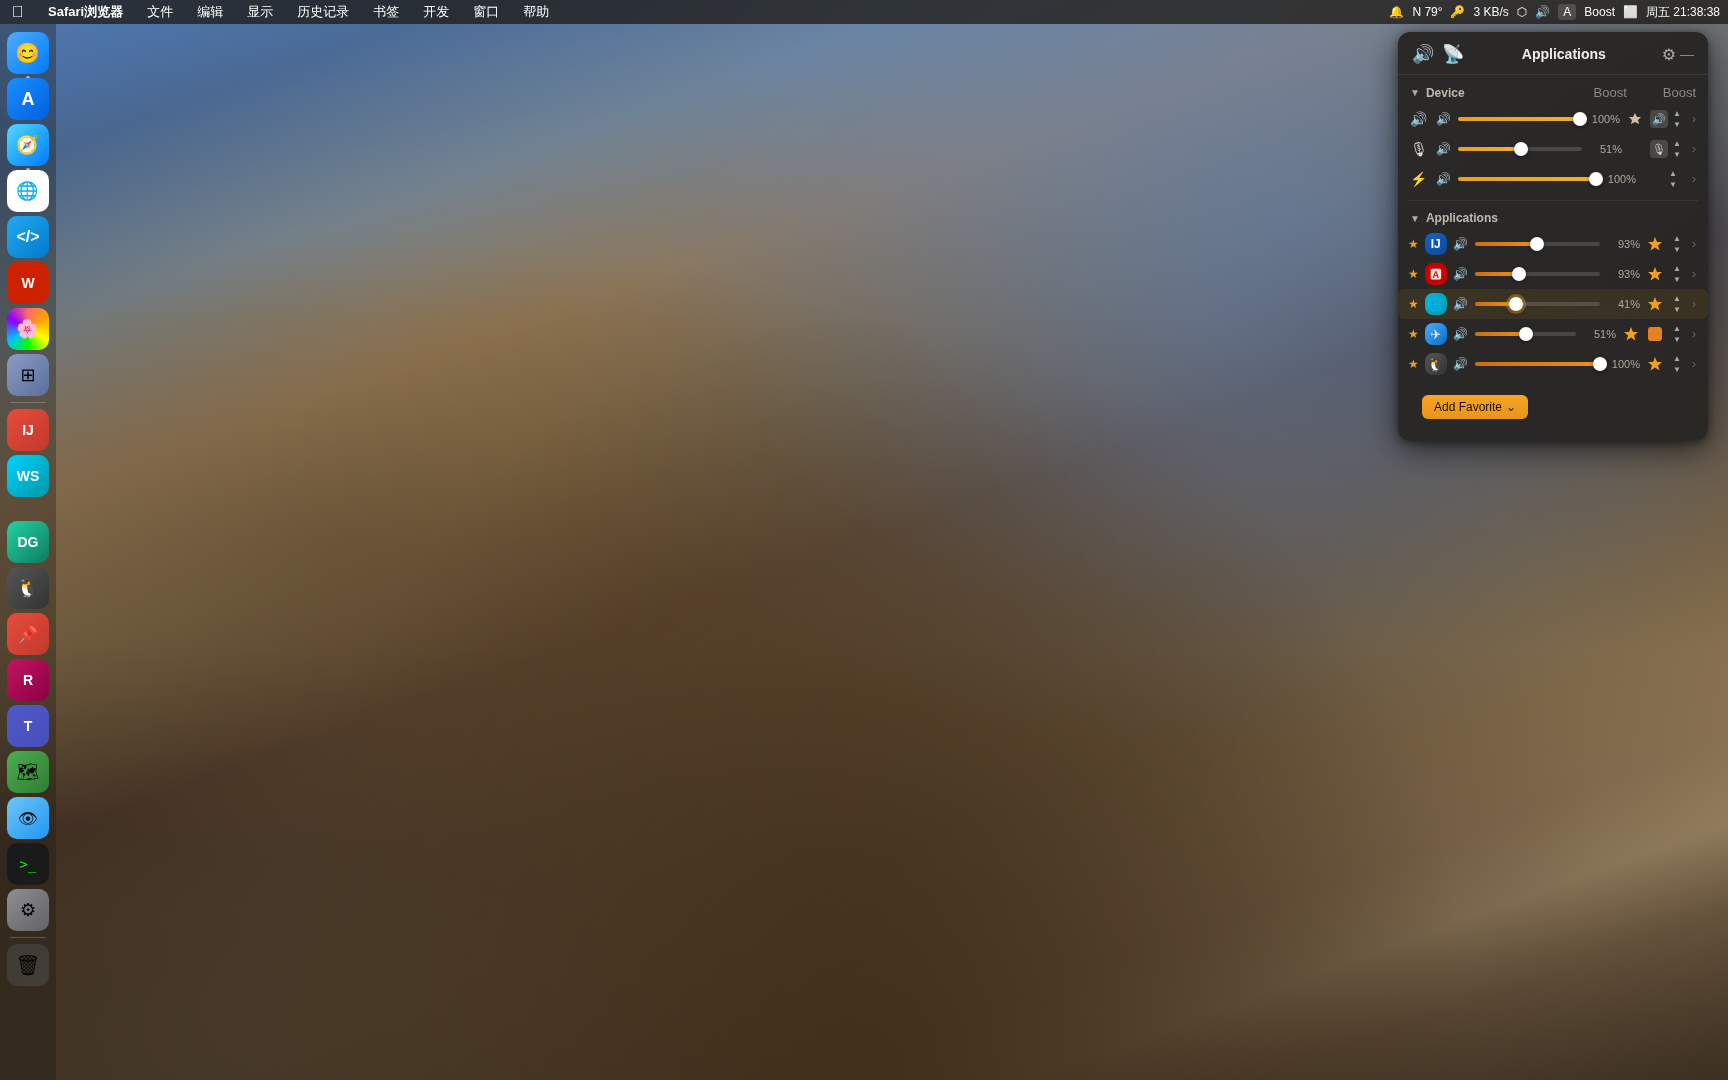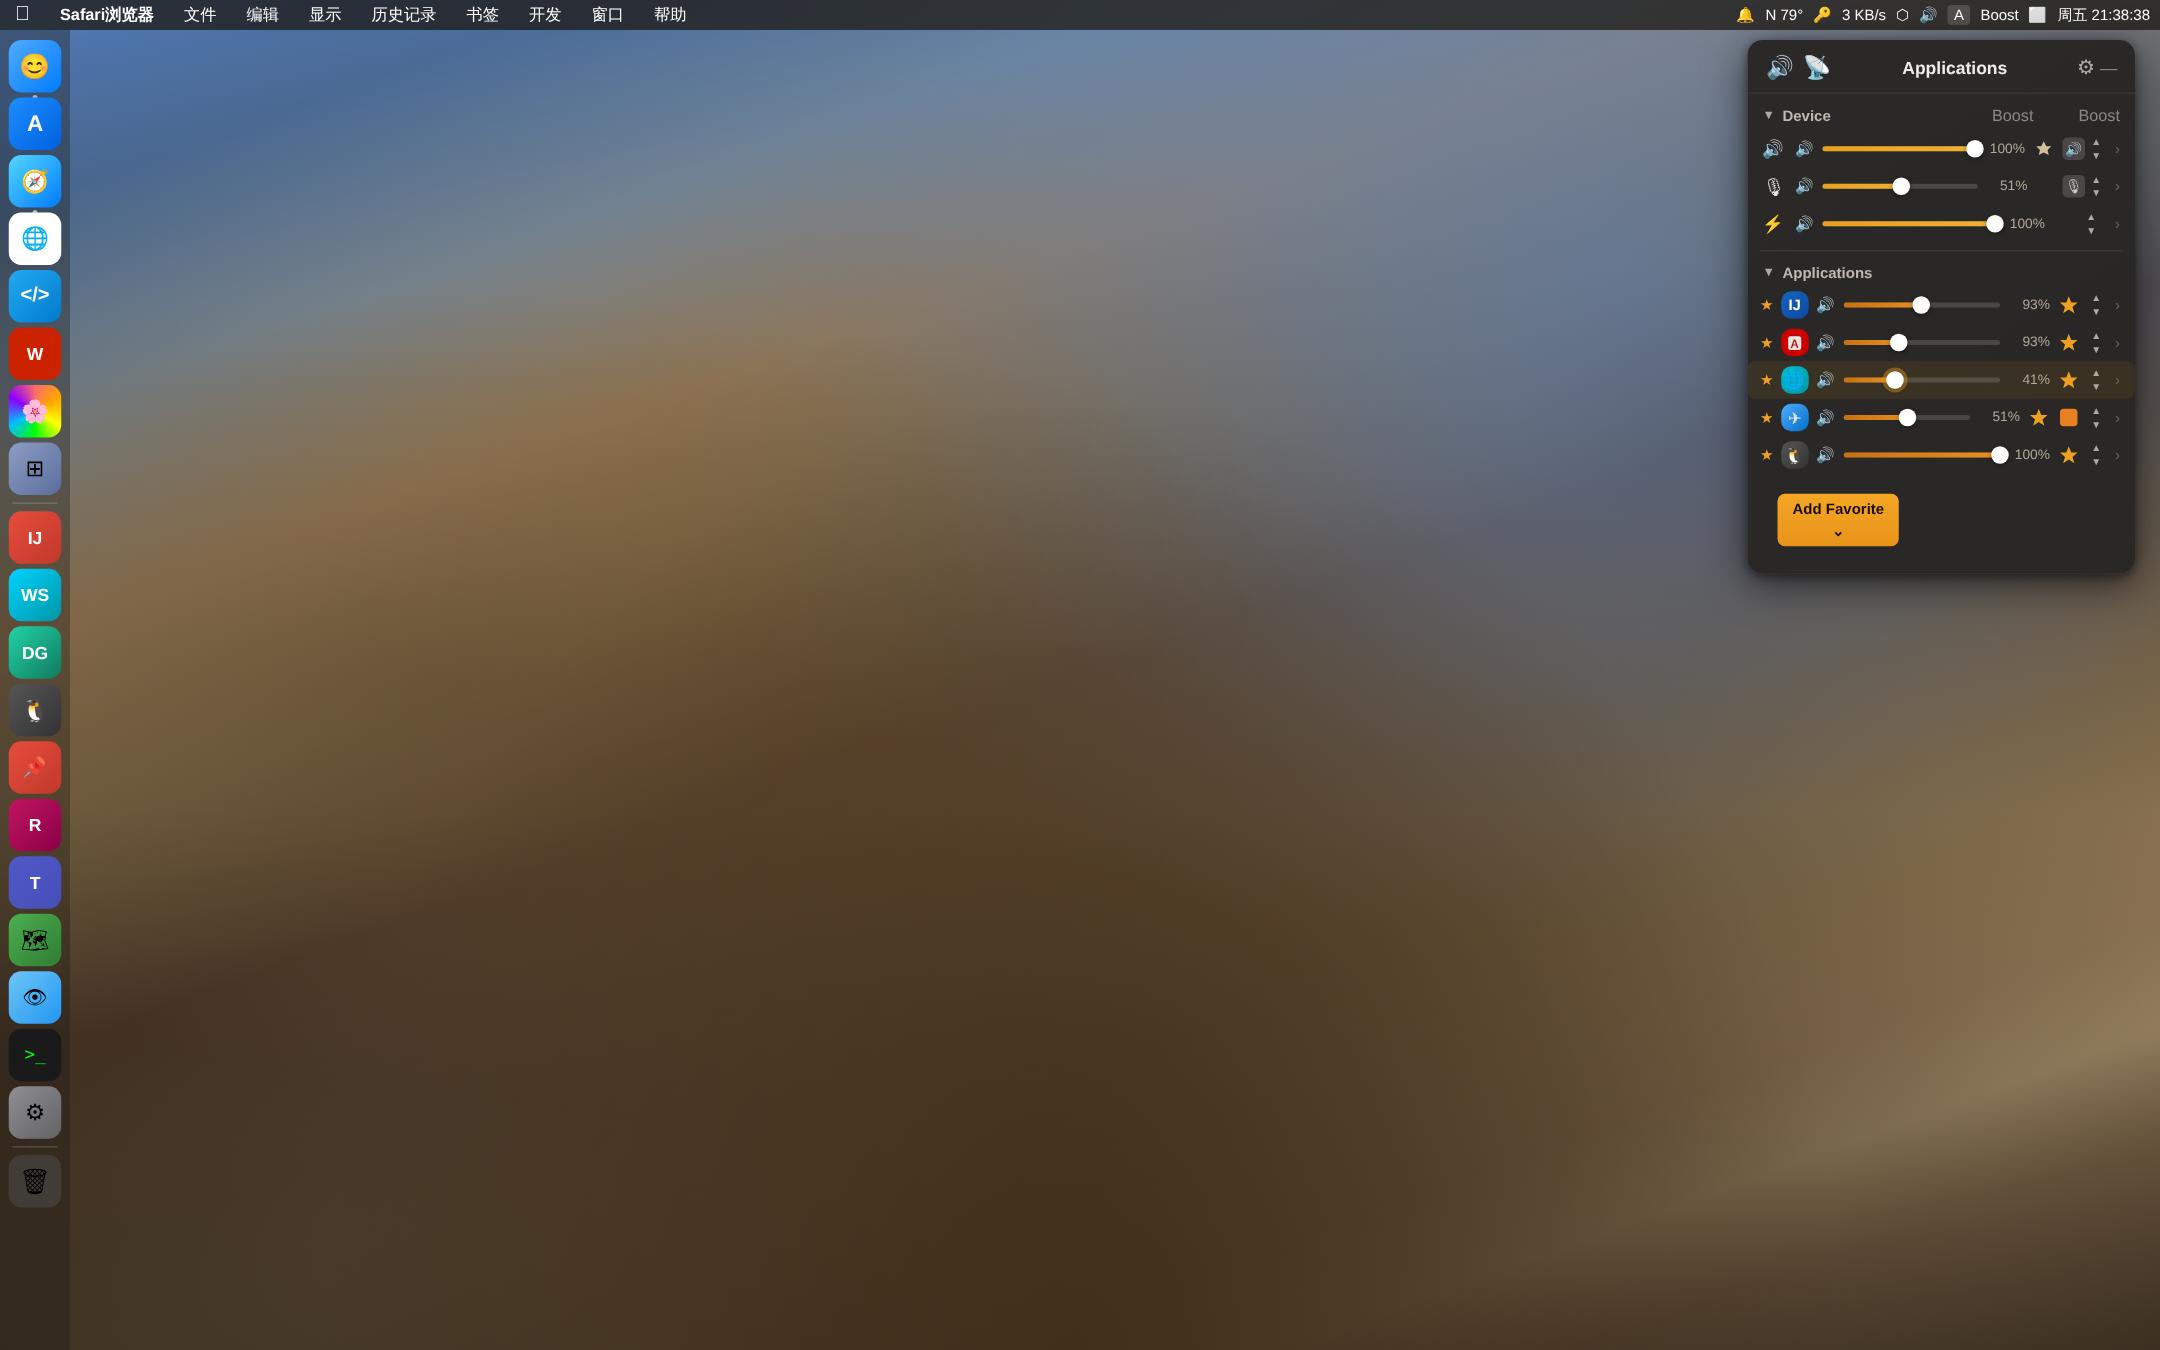--- a/index.html
+++ b/index.html
@@ -366,26 +366,25 @@
     }
 
     
     #add-favorite-btn {
       margin: 6px 12px 10px;
       background: linear-gradient(to bottom, #f5a623, #e8941a);
       border: none;
       border-radius: 6px;
       padding: 5px 12px;
       font-size: 12px;
-      font-weight: 700;
+      font-weight: 400;
       color: #1a0f00;
       cursor: pointer;
       display: inline-flex;
       gap: 4px;
-      flex-direction: column;
     }
 
     
     .slider-fill.orange {
       background: linear-gradient(to right, #c87010, #e89020);
     }
 
     
     .app-icon-ss1 { background: linear-gradient(135deg, #1565C0, #0D47A1); border-radius: 8px; }
     .app-icon-ss2 { background: #c00; border-radius: 8px; }
@@ -470,21 +469,21 @@
   <div class="dock-divider"></div>
 
   <div class="dock-icon" style="background:linear-gradient(135deg,#e74c3c,#c0392b);">
     <span style="font-size:14px;color:white;font-weight:bold;">IJ</span>
   </div>
 
   <div class="dock-icon" style="background:linear-gradient(135deg,#00d2ff,#0097a7);">
     <span style="font-size:14px;color:white;font-weight:bold;">WS</span>
   </div>
 
-  <div class="dock-icon" style="background:linear-gradient(135deg,#22d3a5,#0f7a5e);">
+  <div class="dock-icon" style="background:linear-gradient(135deg,#22d3a5,#0f7a5e);margin-top:20px;">
     <span style="font-size:14px;color:white;font-weight:bold;">DG</span>
   </div>
 
   <div class="dock-icon" style="background:linear-gradient(135deg,#555,#333);">
     <span style="font-size:18px;">🐧</span>
   </div>
 
   <div class="dock-icon" style="background:linear-gradient(135deg,#e74c3c,#c0392b);">
     <span style="font-size:16px;">📌</span>
   </div>

